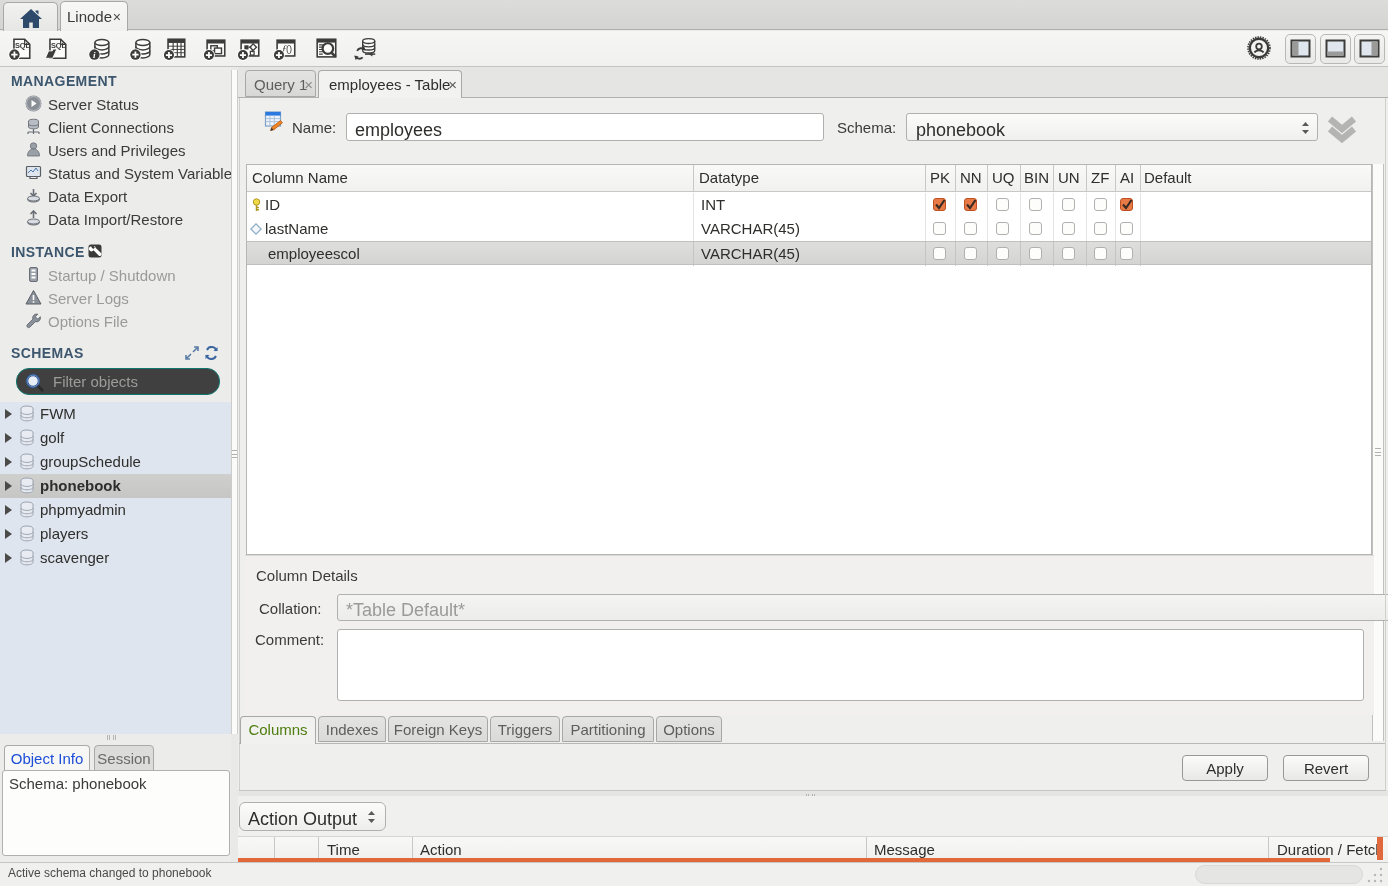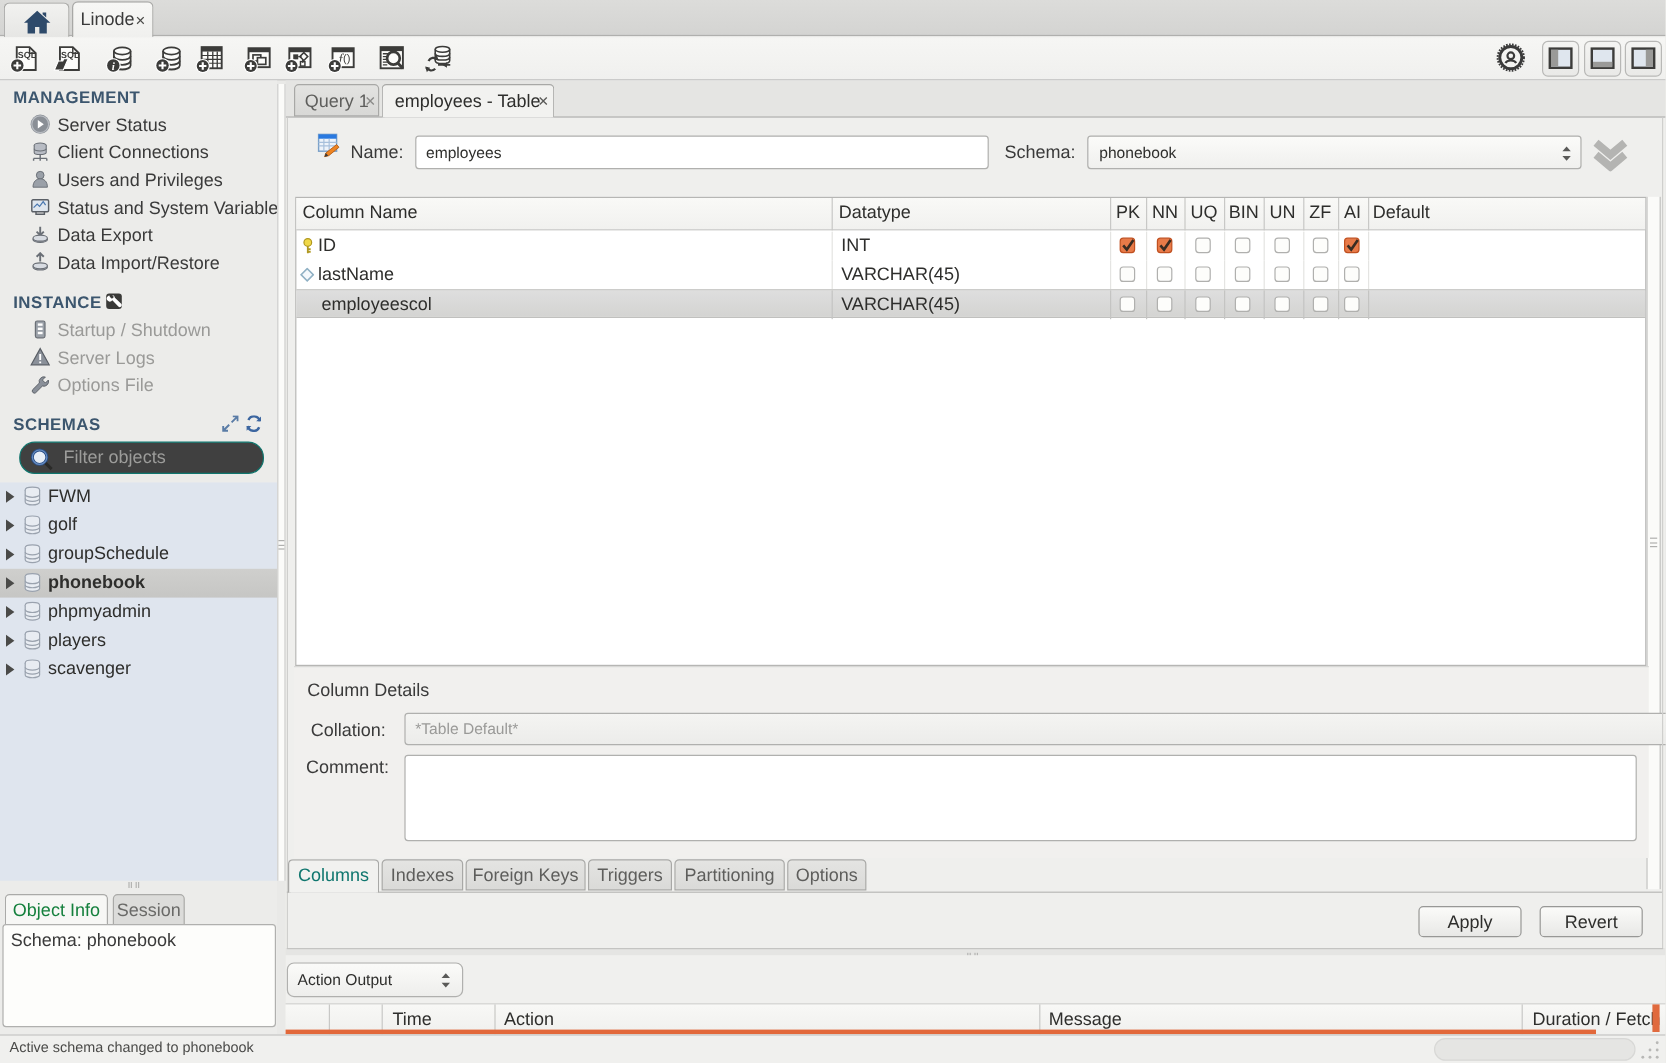--- a/index.html
+++ b/index.html
@@ -41,53 +41,53 @@
   .srow { position:absolute; left:0; width:231px; height:24px; }
   .srow .arr { position:absolute; left:5px; top:7px; width:0; height:0;
     border-left:7px solid #4a4a48; border-top:5px solid transparent; border-bottom:5px solid transparent; }
   .srow .txt { position:absolute; left:40px; top:3px; font-size:15px; color:#2e2e2c; }
   .srow.sel { background:linear-gradient(#cfcfcd,#c6c6c4); }
   .srow.sel .txt { font-weight:bold; }
 
   #objtabs { position:absolute; left:0; top:676px; width:230px; height:28px; }
   .otab { position:absolute; top:2px; height:26px; border:1px solid #aaaaa8; border-radius:4px 4px 0 0;
     background:#dcdcda; font-size:15px; color:#6a6a68; text-align:center; padding-top:4px; }
-  .otab.act { background:#f7f7f5; color:#15803d; border-bottom:1px solid #f7f7f5; }
+  .otab.act { background:#f7f7f5; color:#1d4ed8; border-bottom:1px solid #f7f7f5; }
   #objbox { position:absolute; left:2px; top:703px; width:228px; height:86px; background:#fdfdfb;
     border:1px solid #b0b0ae; border-radius:3px; }
   #objbox span { position:absolute; left:6px; top:4px; font-size:15px; color:#3a3a3a; }
 
   
   #main { left:238px; top:67px; width:1150px; height:795px; background:#e5e5e3; }
   .qtab { position:absolute; top:3px; height:27px; border:1px solid #a8a8a6; border-radius:4px 4px 0 0;
     font-size:15px; }
   #qtab1 { left:7px; width:71px; background:linear-gradient(#e3e3e1,#d8d8d6); color:#5e5e5c; }
   #qtab2 { left:80px; width:144px; background:#f2f2f0; color:#2e2e2c; border-bottom:none; height:28px; }
   .flabel { position:absolute; font-size:15px; color:#3a3a3a; }
-  .tinput { position:absolute; background:#fff; border:1px solid #b0b0ae; border-radius:3px; font-size:13px; color:#2e2e2c; }
+  .tinput { position:absolute; background:#fff; border:1px solid #b0b0ae; border-radius:3px; font-size:18px; color:#2e2e2c; }
 
   
   #grid { position:absolute; left:8px; top:97px; width:1126px; height:391px; background:#ffffff; border:1px solid #b6b6b4; }
   #gridhdr { position:absolute; left:0; top:0; width:1124px; height:27px;
     background:linear-gradient(#f9f9f7,#f1f1ef); border-bottom:1px solid #c8c8c6; }
   .ghcell { position:absolute; top:4px; font-size:15px; color:#2e2e2c; }
   .gvline { position:absolute; top:0; width:1px; height:27px; background:#c8c8c6; }
   .grow { position:absolute; left:0; width:1124px; height:24px; }
   .grow .cn { position:absolute; left:18px; top:3px; font-size:15px; color:#2e2e2c; }
   .grow .dt { position:absolute; left:454px; top:3px; font-size:15px; color:#2e2e2c; }
   .rvl { position:absolute; top:0; width:1px; height:24px; background:#e4e4e2; }
   .cb { position:absolute; top:5px; width:13px; height:13px; border:1px solid #b0b0ae; border-radius:3px; background:#fdfdfb; }
   .cb.on { background:#e87a48; border:1px solid #c05020; }
 
   
   #cdgroup { position:absolute; left:7px; top:488px; width:1129px; height:160px; border-top:1px solid #d8d8d6; background:#f1f0ee; }
   
   .btab { position:absolute; top:649px; height:26px; border:1px solid #a8a8a6; border-radius:4px 4px 0 0;
     background:linear-gradient(#e4e4e2,#dadad8); font-size:15px; color:#5e5e5c; text-align:center; padding-top:4px; }
-  .btab.act { background:#f1f1ef; color:#0f766e; height:28px; z-index:5; border-bottom:none; }
+  .btab.act { background:#f1f1ef; color:#4d7c0f; height:28px; z-index:5; border-bottom:none; }
 
   .pushbtn { position:absolute; height:26px; border:1px solid #989896; border-radius:4px;
     background:linear-gradient(#fbfbf9,#e8e8e6); font-size:15px; color:#2e2e2c; text-align:center; padding-top:4px; }
 
   
   #aoutput { position:absolute; left:0px; top:729px; width:1150px; height:66px; background:#f0f0ee; }
   #aohdr { position:absolute; left:0px; top:40px; width:1150px; height:25px;
     background:linear-gradient(#f8f8f6,#f0f0ee); border-top:1px solid #d4d4d2; }
 
   

